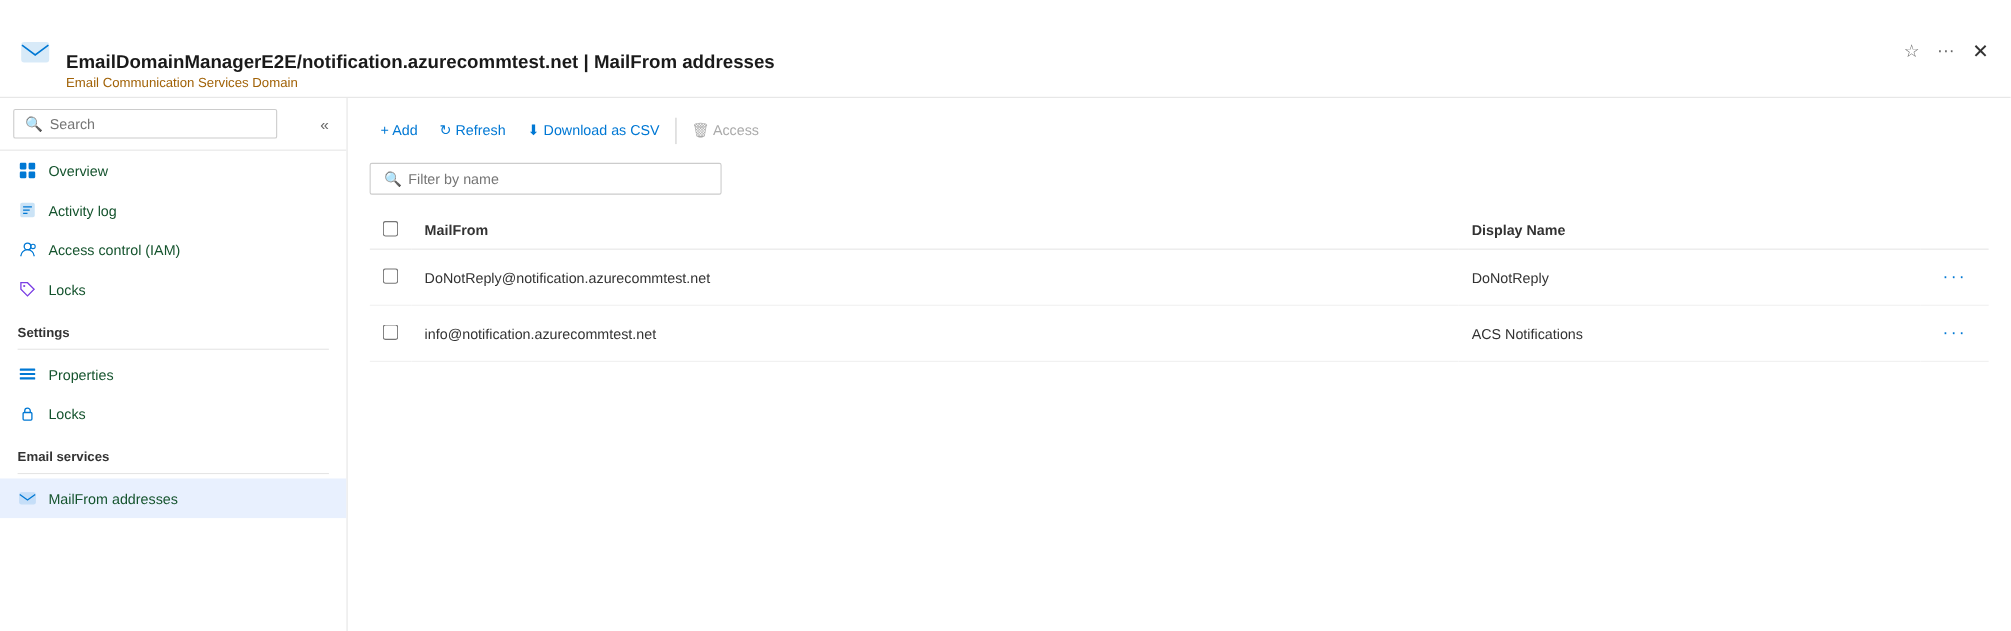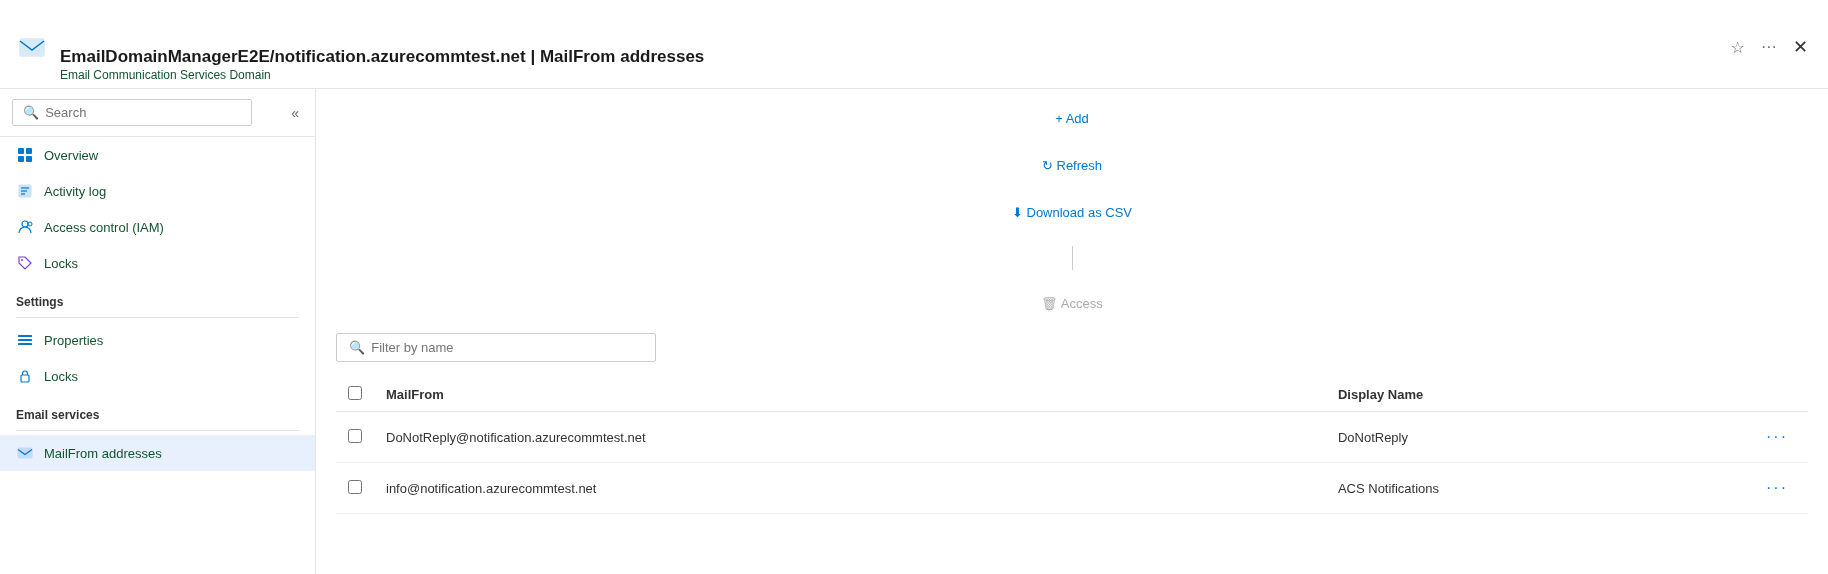--- a/index.html
+++ b/index.html
@@ -5,21 +5,21 @@
     * { box-sizing: border-box; margin: 0; padding: 0; }
     body { font-family: 'Segoe UI', sans-serif; font-size: 13px; color: #333; background: #fff; display: flex; flex-direction: column; height: 574px; overflow: hidden; }
 
     
     .header { display: flex; align-items: center; justify-content: space-between; padding: 12px 16px 6px 16px; border-bottom: 1px solid #e5e5e5; }
     .header-left { display: flex; align-items: center; gap: 12px; }
     .header-icon { width: 32px; height: 32px; display: flex; align-items: center; justify-content: center; }
     .header-icon svg { width: 28px; height: 28px; }
     .header-title-block { display: flex; flex-direction: column; margin-top: 34px; }
     .header-title { font-size: 17px; font-weight: 600; color: #1a1a1a; line-height: 1.3; }
-    .header-subtitle { font-size: 12px; color: #14532d; }
+    .header-subtitle { font-size: 12px; color: #a16207; }
     .header-actions { display: flex; align-items: center; gap: 8px; }
     .header-action-btn { background: none; border: none; cursor: pointer; padding: 4px; color: #666; font-size: 16px; display: flex; align-items: center; }
     .close-btn { font-size: 18px; color: #333; }
 
     
     .main { display: flex; flex: 1; overflow: hidden; }
 
     
     .sidebar { width: 316px; min-width: 316px; border-right: 1px solid #e5e5e5; display: flex; flex-direction: column; overflow-y: auto; padding-bottom: 16px; }
     .search-container { padding: 10px 12px; border-bottom: 1px solid #e5e5e5; display: flex; align-items: center; justify-content: space-between; }
@@ -31,21 +31,21 @@
     .nav-item.active { background: #e8f0fe; text-align: center; }
     .nav-icon { width: 18px; height: 18px; display: flex; align-items: center; justify-content: center; flex-shrink: 0; }
 
     .section-label { padding: 14px 16px 4px 16px; font-size: 12px; font-weight: 600; color: #333; text-transform: none; }
     .divider { border: none; border-top: 1px solid #e5e5e5; margin: 4px 16px; }
 
     
     .content { flex: 1; display: flex; flex-direction: column; overflow: hidden; padding: 16px 20px; }
 
     
-    .toolbar { display: flex; align-items: center; gap: 20px; margin-bottom: 16px; flex-direction: column; }
+    .toolbar { display: flex; align-items: center; gap: 0; margin-bottom: 16px; }
     .toolbar-btn { display: flex; align-items: center; gap: 5px; background: none; border: none; cursor: pointer; padding: 6px 10px; font-size: 13px; color: #0078d4; border-radius: 2px; }
     .toolbar-btn.disabled { color: #aaa; cursor: not-allowed; }
     .toolbar-separator { width: 1px; height: 24px; background: #ccc; margin: 0 4px; }
 
     
     .filter-box { display: flex; align-items: center; gap: 6px; border: 1px solid #ccc; border-radius: 2px; padding: 6px 12px; width: 320px; margin-bottom: 16px; }
     .filter-box input { border: none; outline: none; font-size: 13px; color: #999; width: 100%; }
 
     
     .table-container { flex: 1; overflow-y: auto; }

